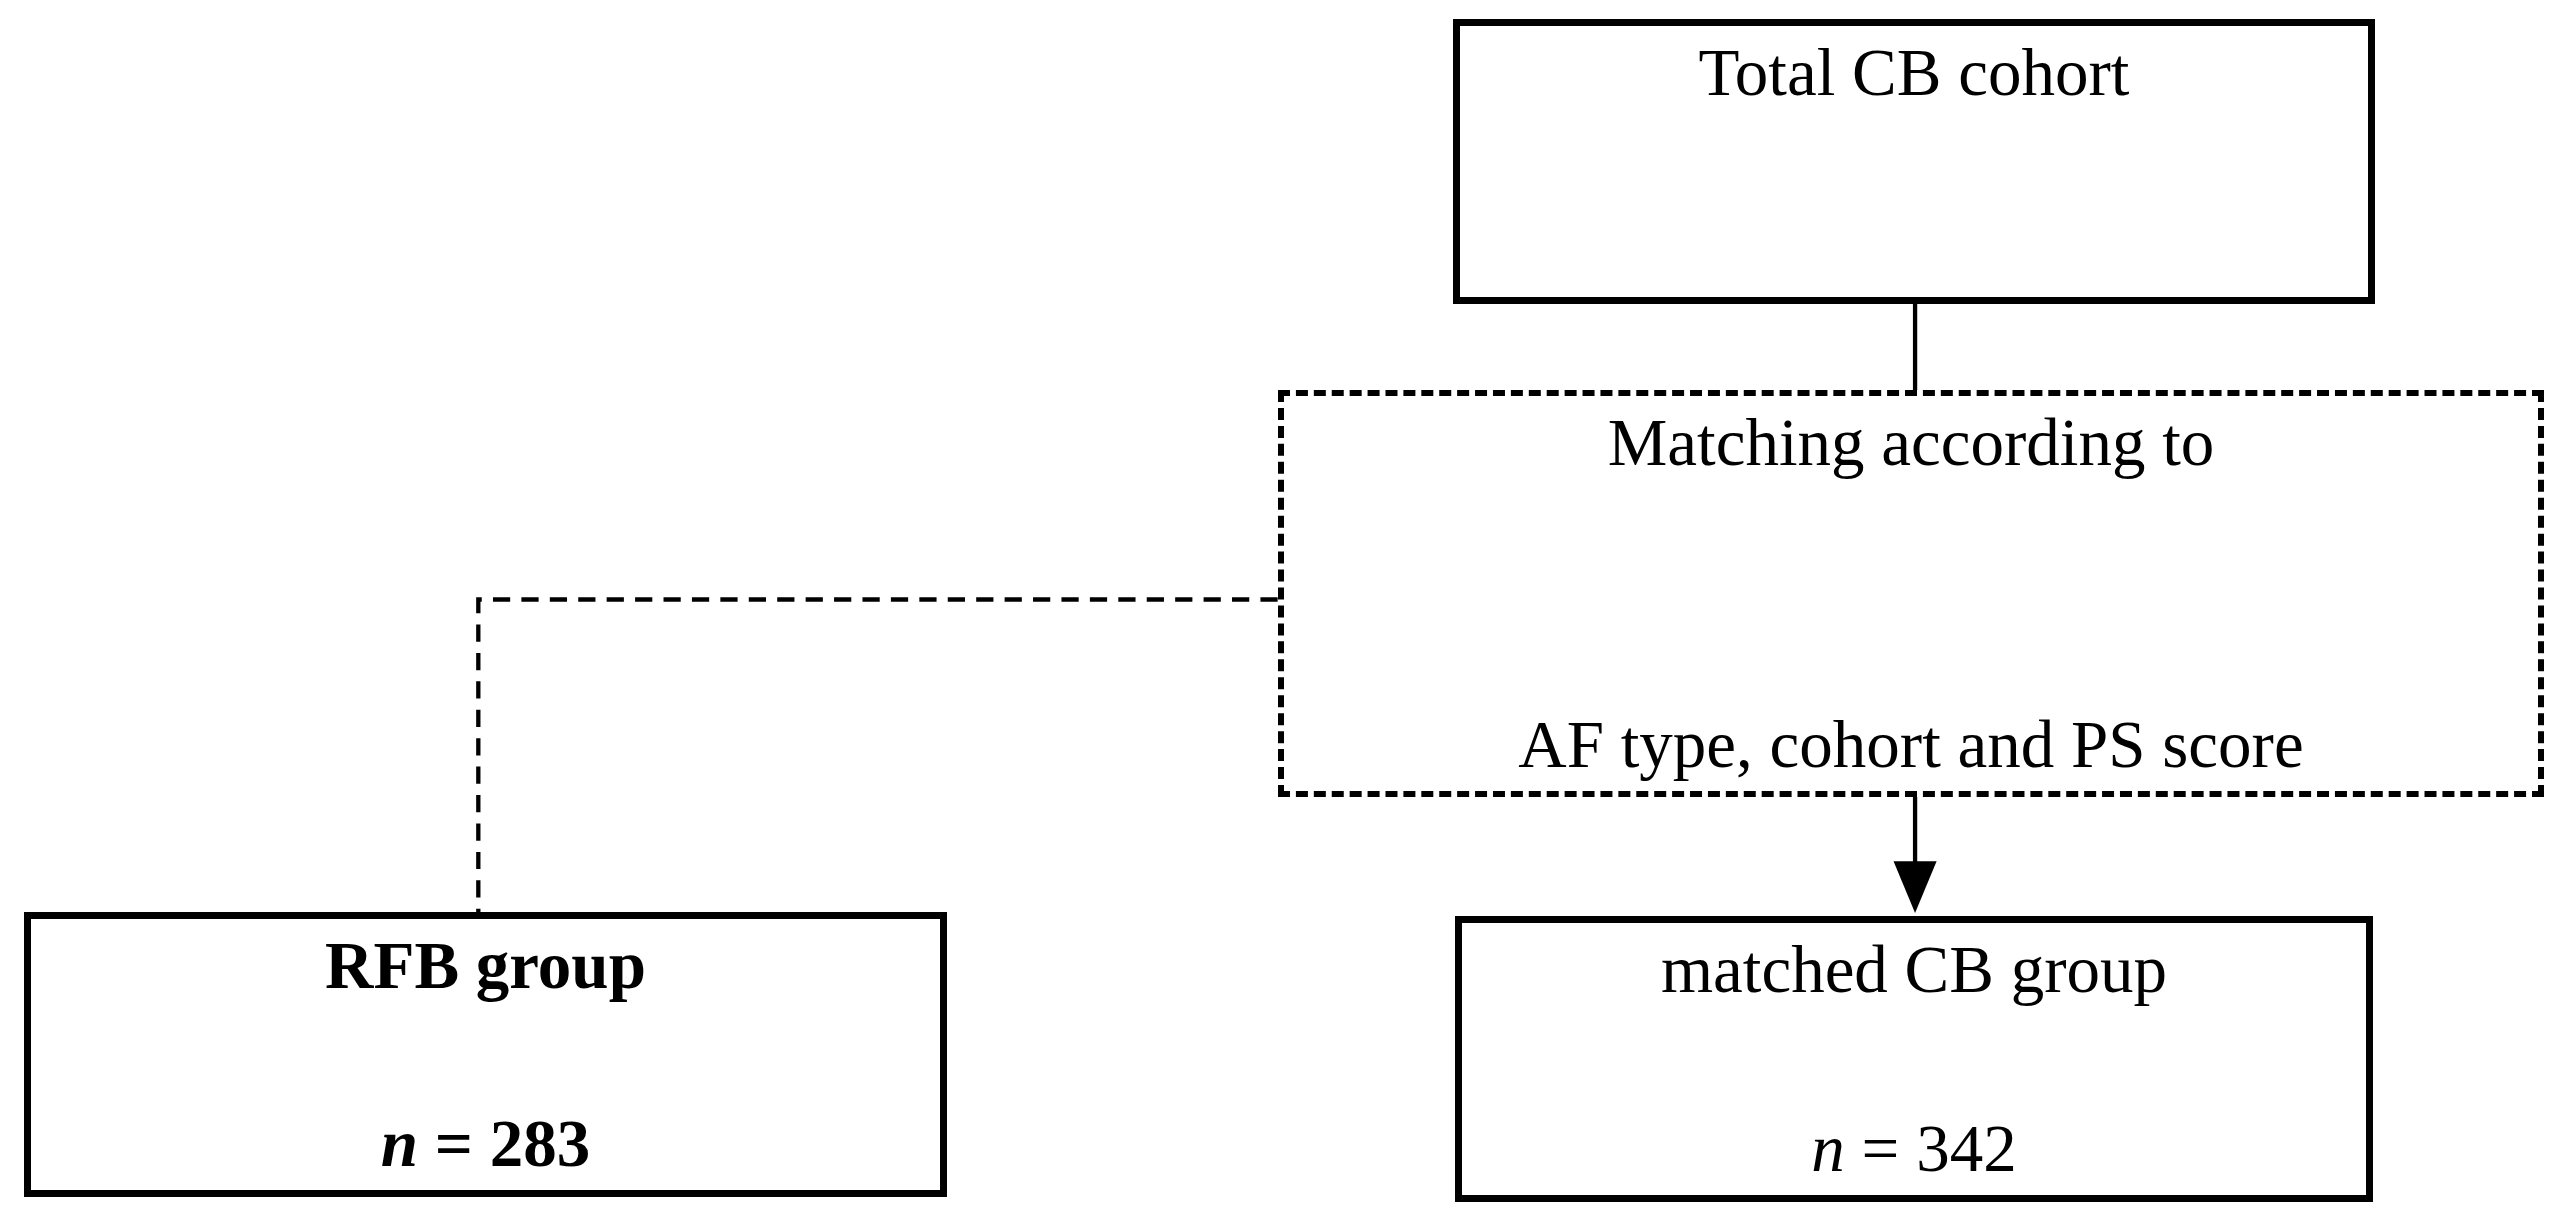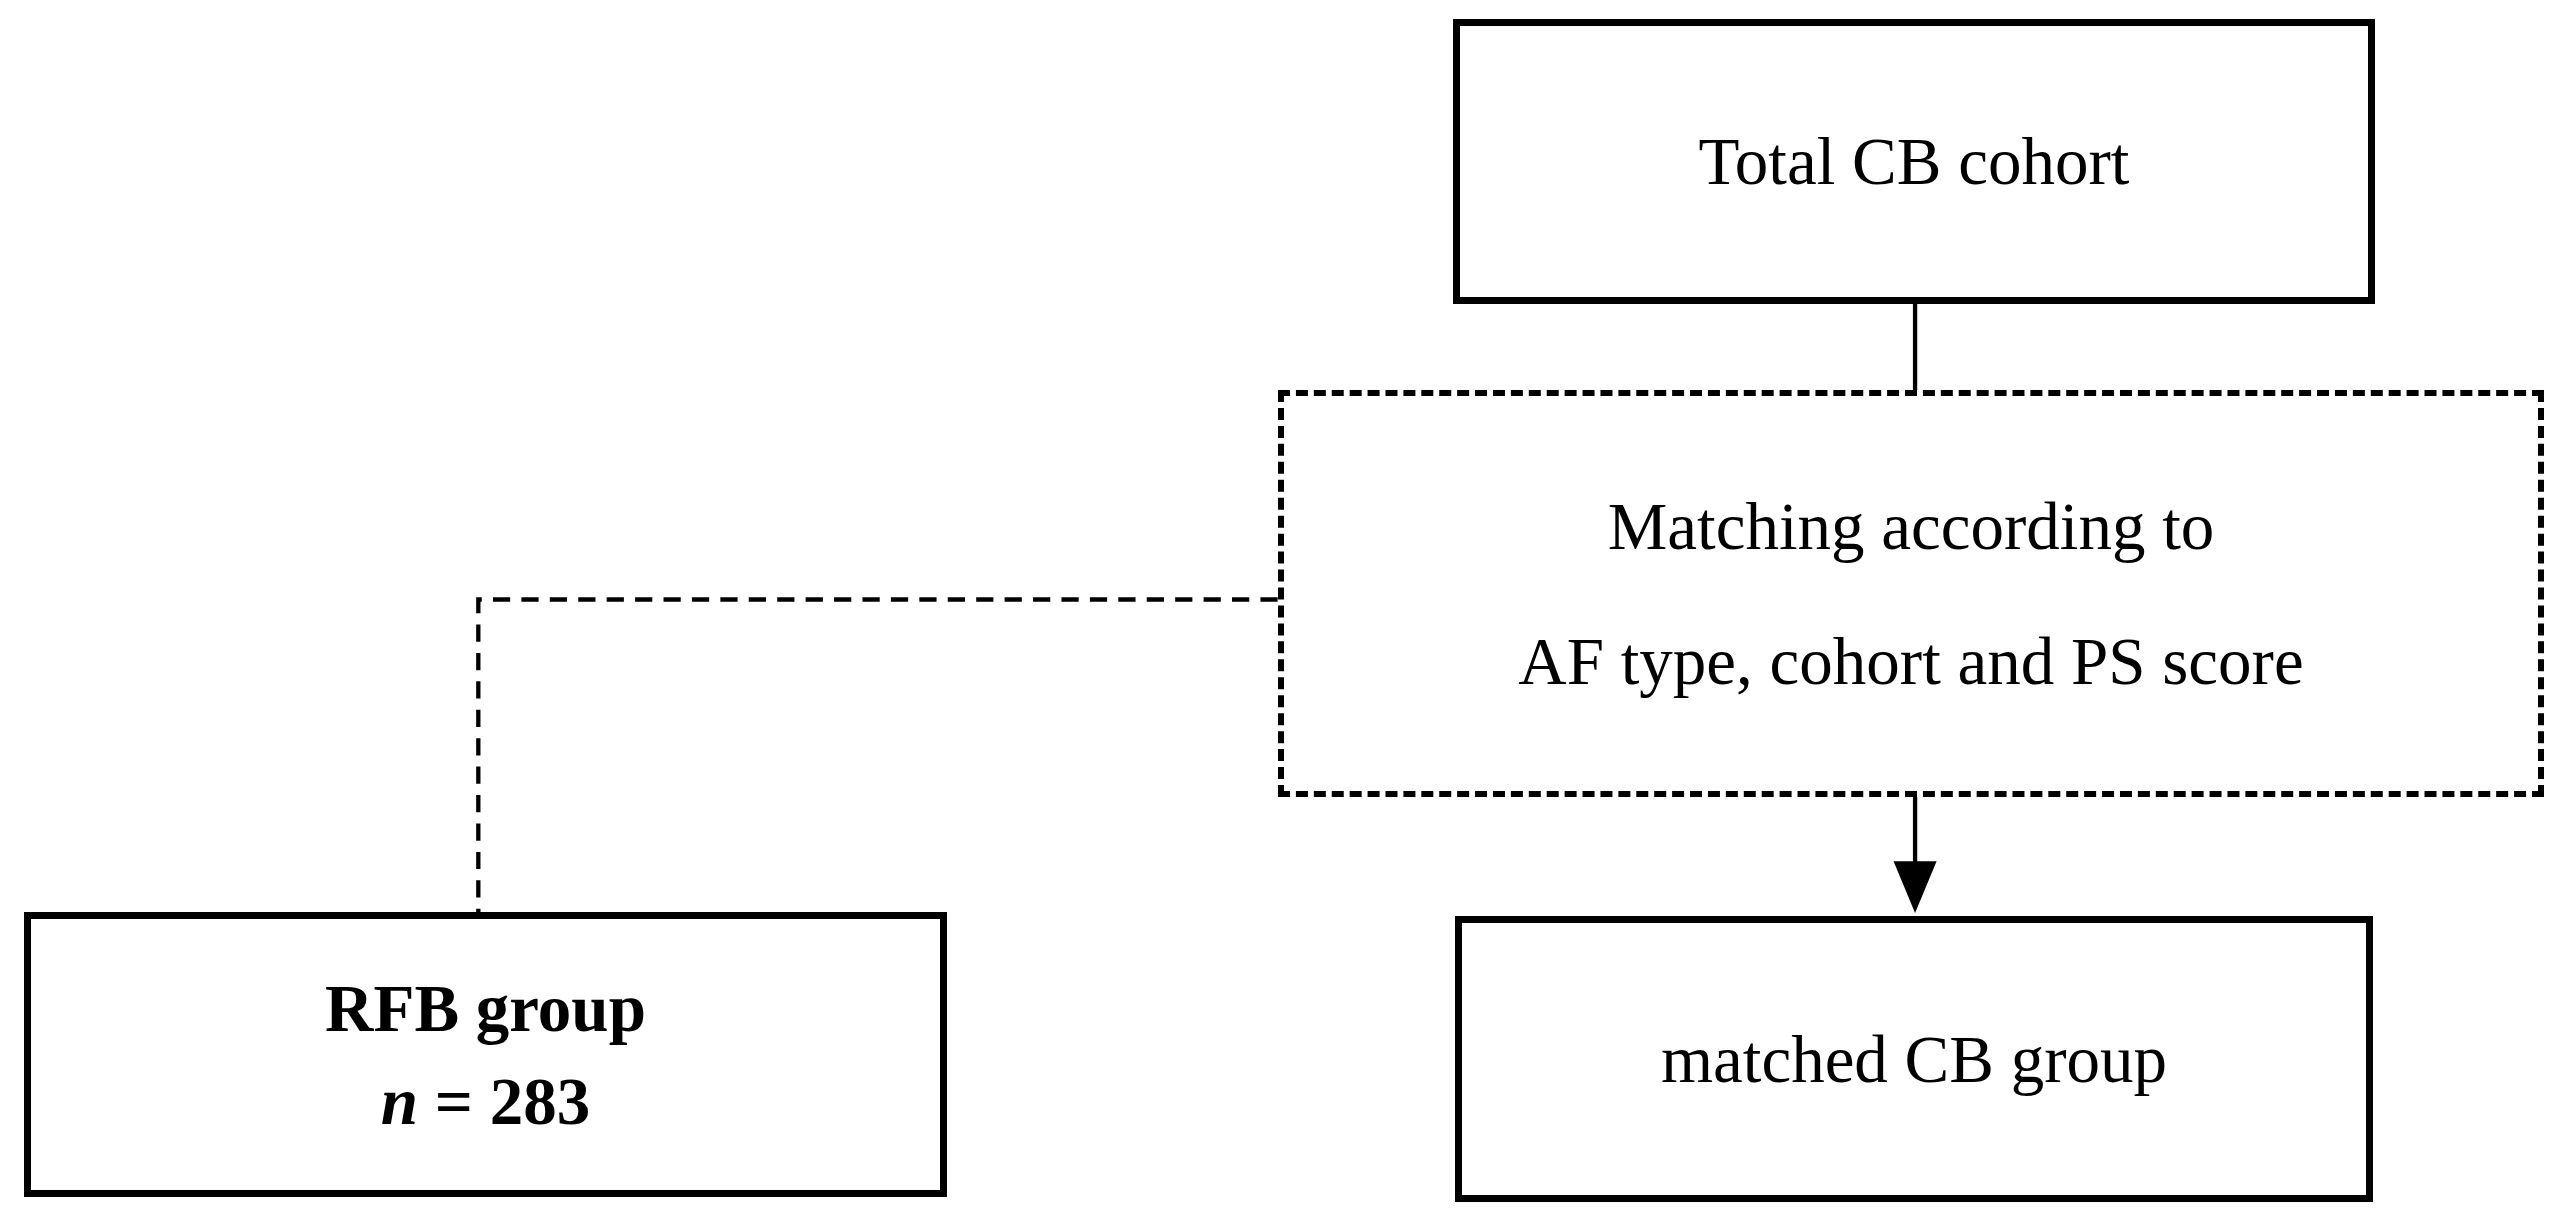--- a/index.html
+++ b/index.html
@@ -16,21 +16,21 @@
     position: absolute;
     left: 0; top: 0;
     width: 2576px; height: 1224px;
     pointer-events: none;
   }
   .box {
     position: absolute;
     box-sizing: border-box;
     display: flex;
     flex-direction: column;
-    justify-content: center;
+    justify-content: space-between;
     align-items: center;
     text-align: center;
     font-size: 67px;
     line-height: 93px;
     background: var(--bg, #ffffff);
   }
   .box.solid  { border: 7.8px solid var(--ink, #000000); }
   .box.dashed { border: 6px dashed var(--ink, #000000); gap: 42px; }
   #box-total   { left: 1453px; top: 19px;   width: 922px; height: 285px; }
   #box-match   { left: 1278px; top: 390px;  width: 1266px; height: 407px; }
@@ -63,16 +63,17 @@
     <div class="line">AF type, cohort and PS score</div>
   </div>
 
   <div class="box solid" id="box-rfb">
     <div class="line">RFB group</div>
     <div class="line"><span class="n-symbol">n</span><span> = 283</span></div>
   </div>
 
   <div class="box solid" id="box-matched">
     <div class="line">matched CB group</div>
+    <div class="line"><span class="n-symbol">n</span><span> = 342</span></div>
   </div>
 
 </div>
 
 
 </body></html>

